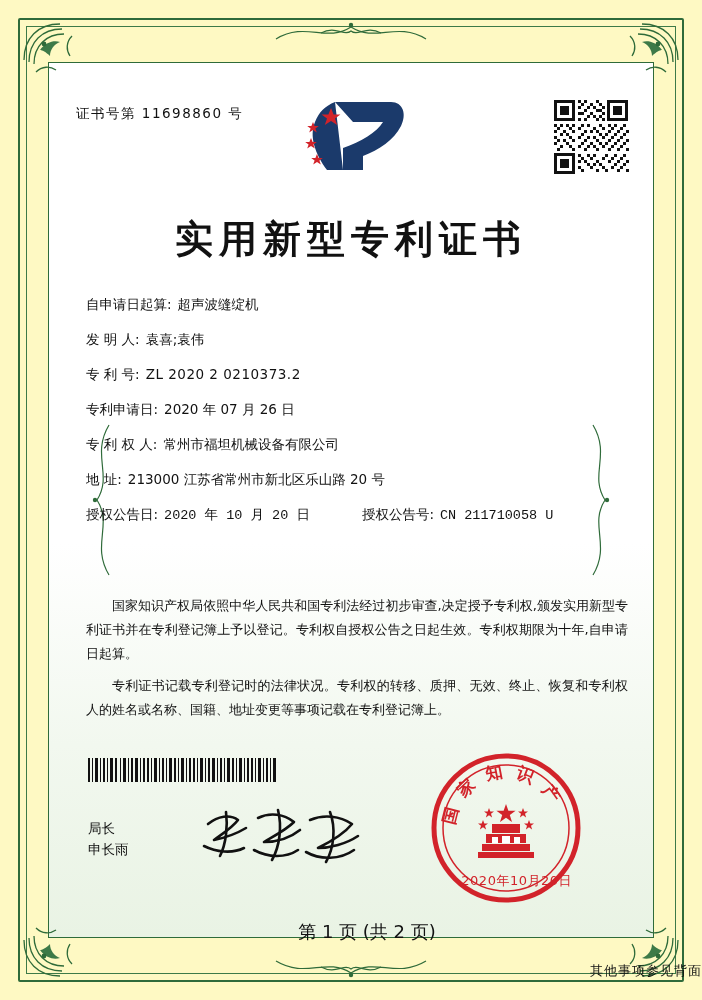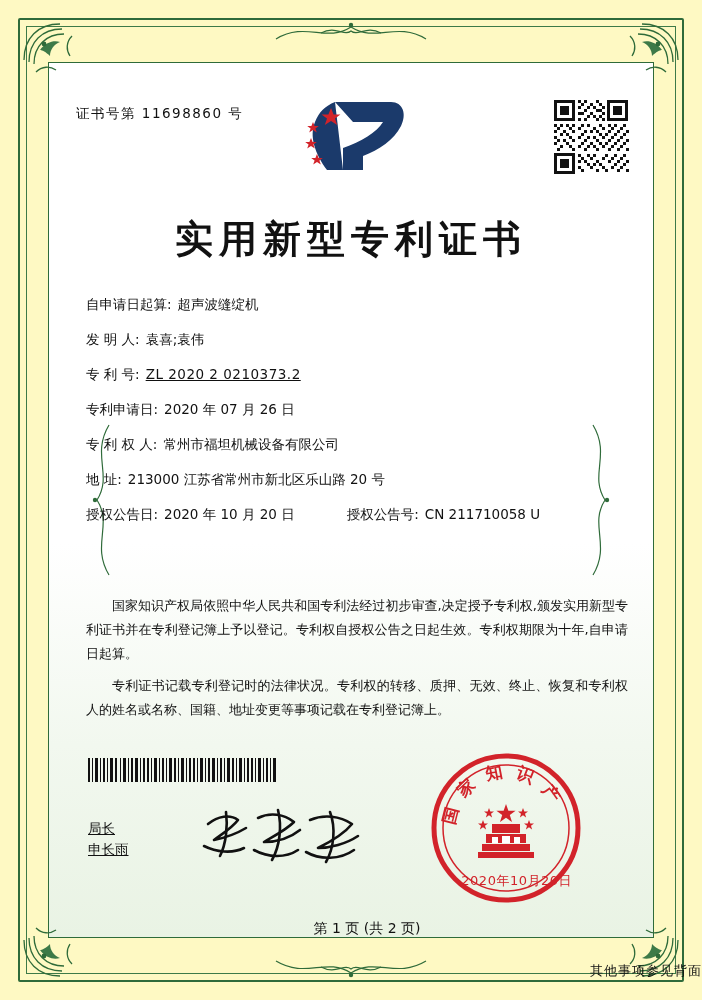--- a/index.html
+++ b/index.html
@@ -125,22 +125,23 @@
   .field-value {
     margin-left: 6px;
     flex: 1 1 auto;
   }
   .field-row.split .field-label2 {
     margin-left: 52px;
     white-space: pre;
   }
   .field-row.split .field-value2 {
     margin-left: 6px;
-  }
-  .fv-wide { letter-spacing: 0.5px; text-decoration: underline; }
+    font-family: Liberation Mono, monospace;
+  }
+  .fv-wide { letter-spacing: 0.5px; }
 
   
   .paras {
     position: absolute;
     left: 86px;
     right: 74px;
     top: 586px;
     font-size: 13px;
     color: #111;
     line-height: 1.85;
@@ -161,21 +162,20 @@
   }
 
   
   .sig-block {
     position: absolute;
     left: 88px;
     top: 818px;
     font-size: 13.5px;
     color: #111;
     line-height: 1.55;
-    text-decoration: underline;
   }
   .signature {
     position: absolute;
     left: 198px;
     top: 800px;
     width: 170px;
     height: 70px;
   }
 
   
@@ -195,21 +195,21 @@
     letter-spacing: 0.5px;
     font-family: "DejaVu Sans", "Liberation Sans", sans-serif;
   }
 
   
   .page-num {
     position: absolute;
     left: 0; right: 0;
     top: 920px;
     text-align: center;
-    font-size: 14px;
+    font-size: 18px;
     color: #111;
     padding-left: 32px;
   }
   .foot-note {
     position: absolute;
     left: 0; right: 0;
     top: 962px;
     text-align: right;
     font-size: 13px;
     color: #111;

